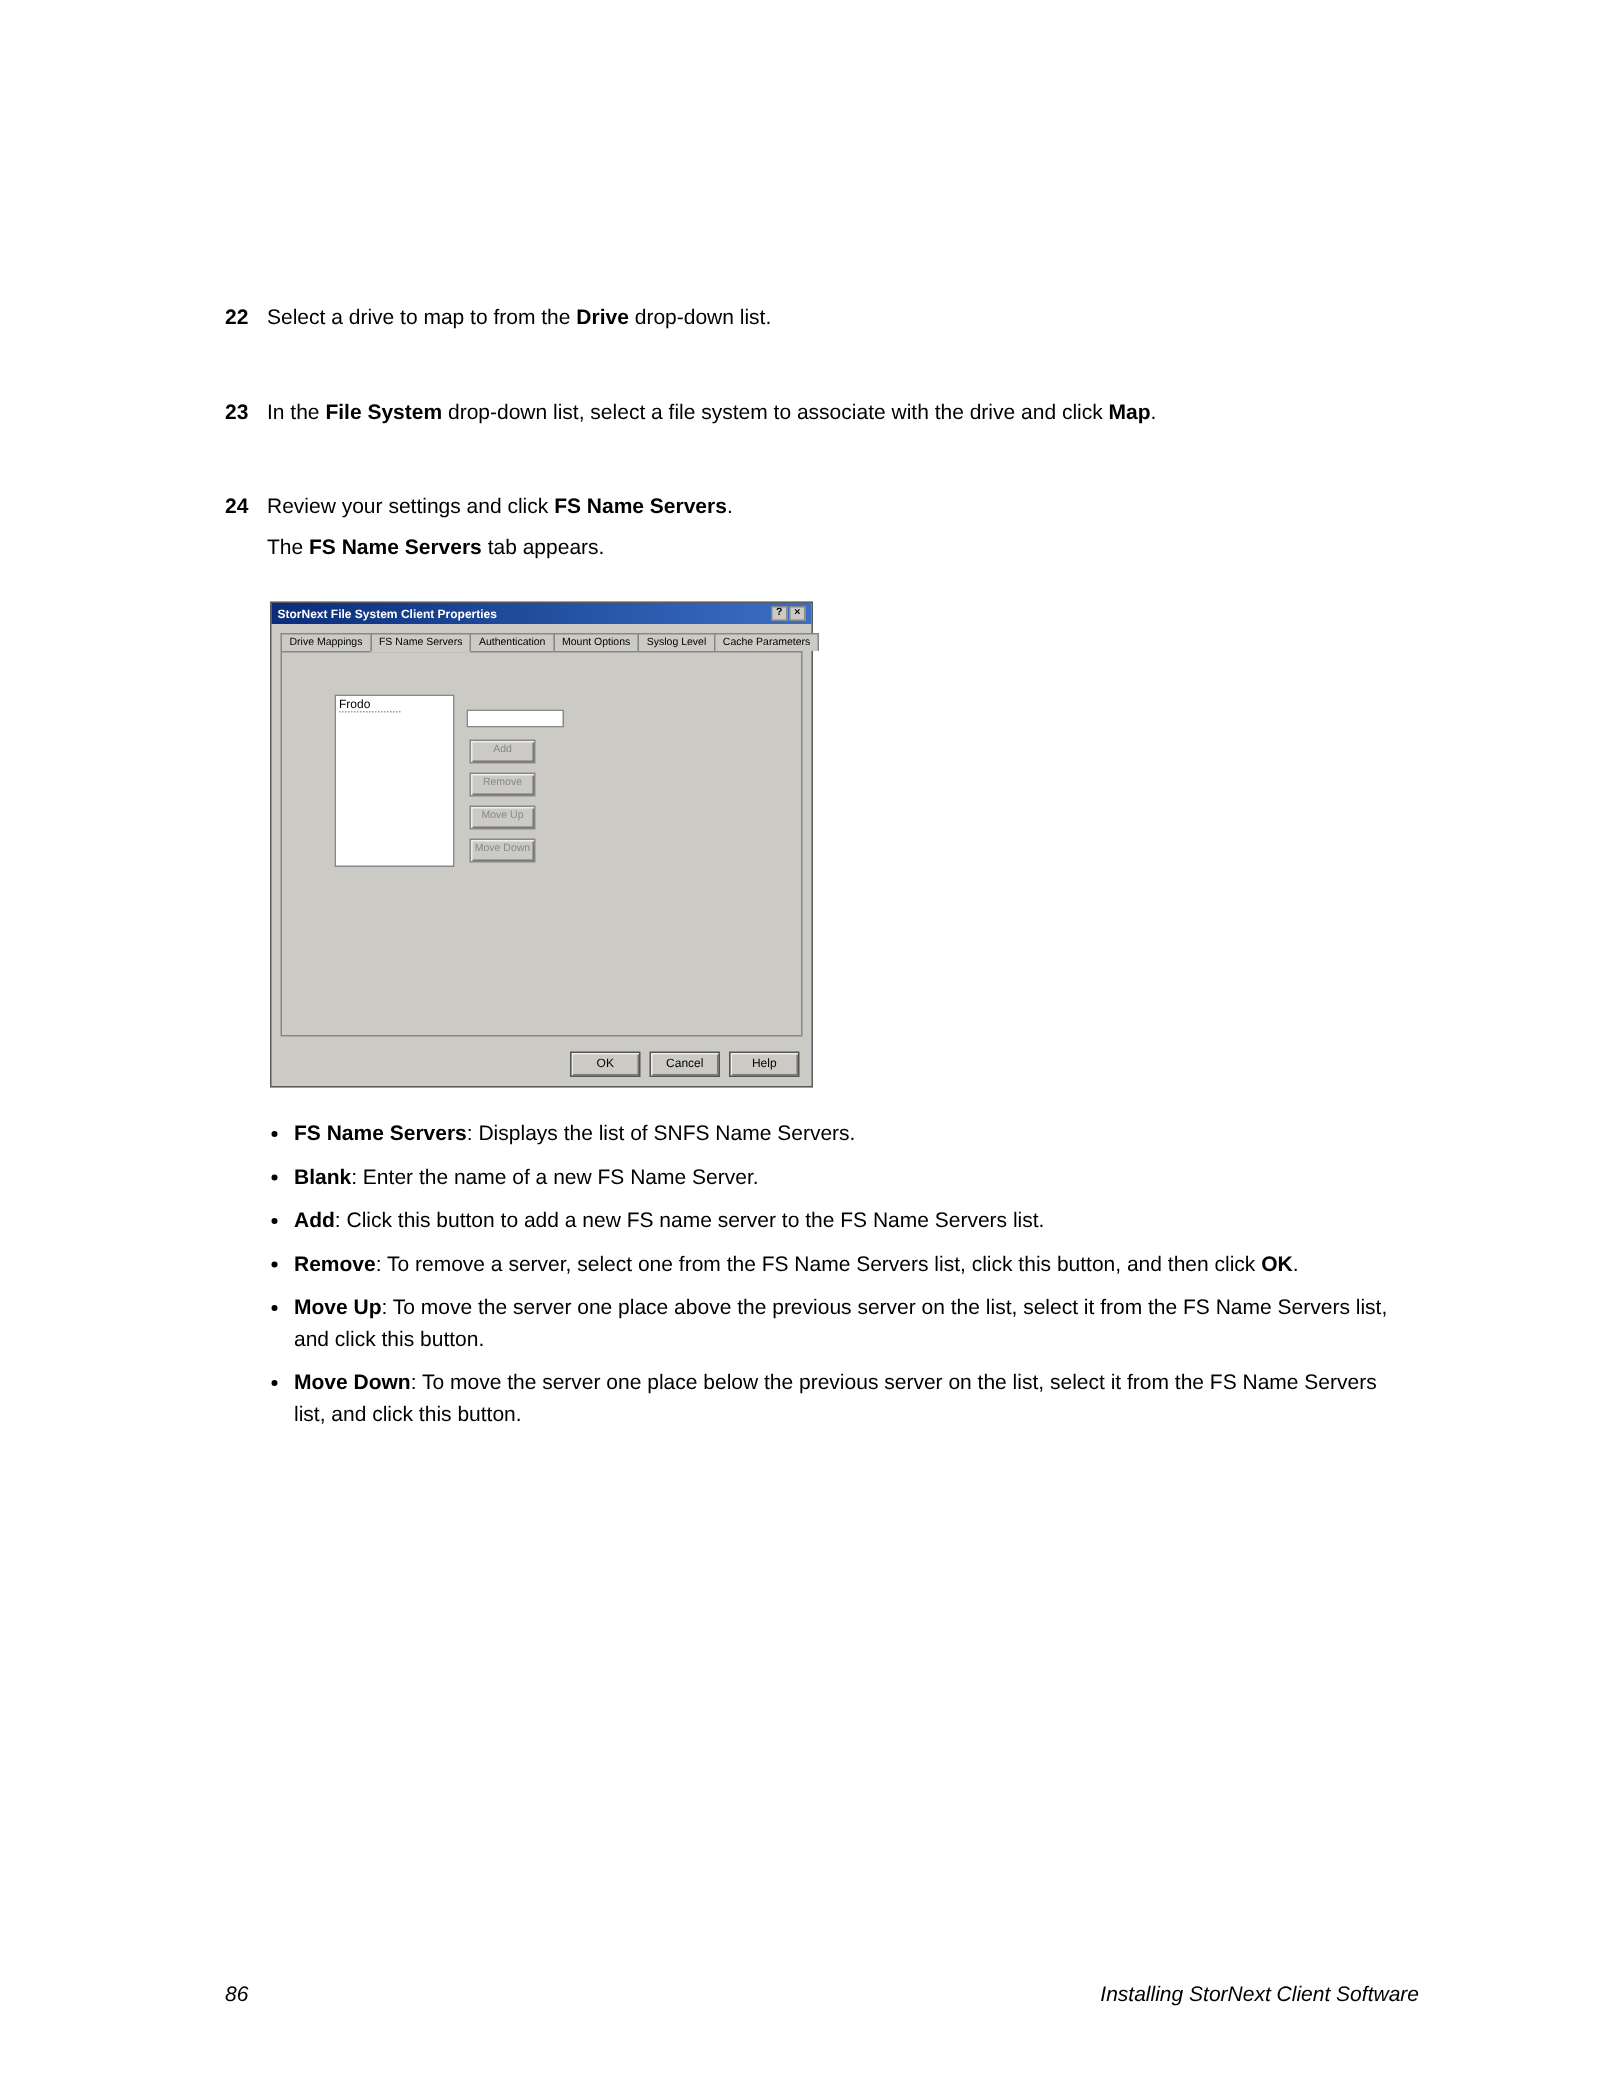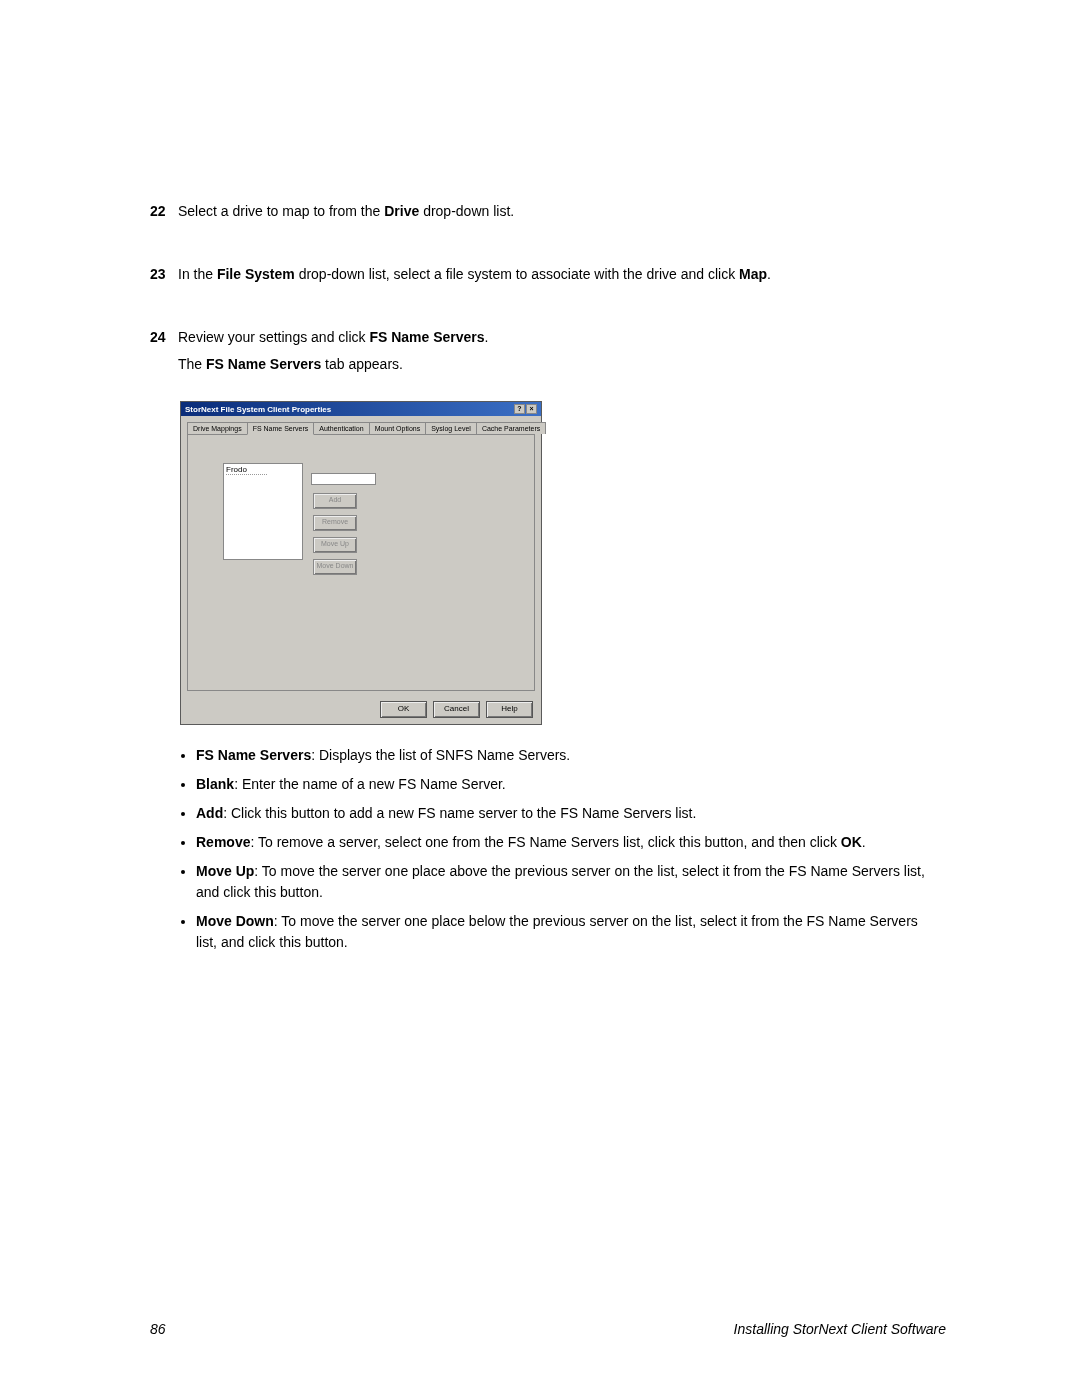--- a/index.html
+++ b/index.html
@@ -99,21 +99,21 @@
     border: 1px solid #888;
     background: #cccac4;
     height: 255px;
     position: relative;
   }
   .listbox {
     position: absolute;
     left: 35px;
     top: 28px;
     width: 80px;
-    height: 97px;
+    height: 115px;
     background: #fff;
     border: 1px solid #888;
     box-sizing: border-box;
     font-size: 8px;
     padding: 1px 2px;
   }
   .list-item {
     border-bottom: 1px dotted #999;
     display: inline-block;
     padding-right: 20px;

